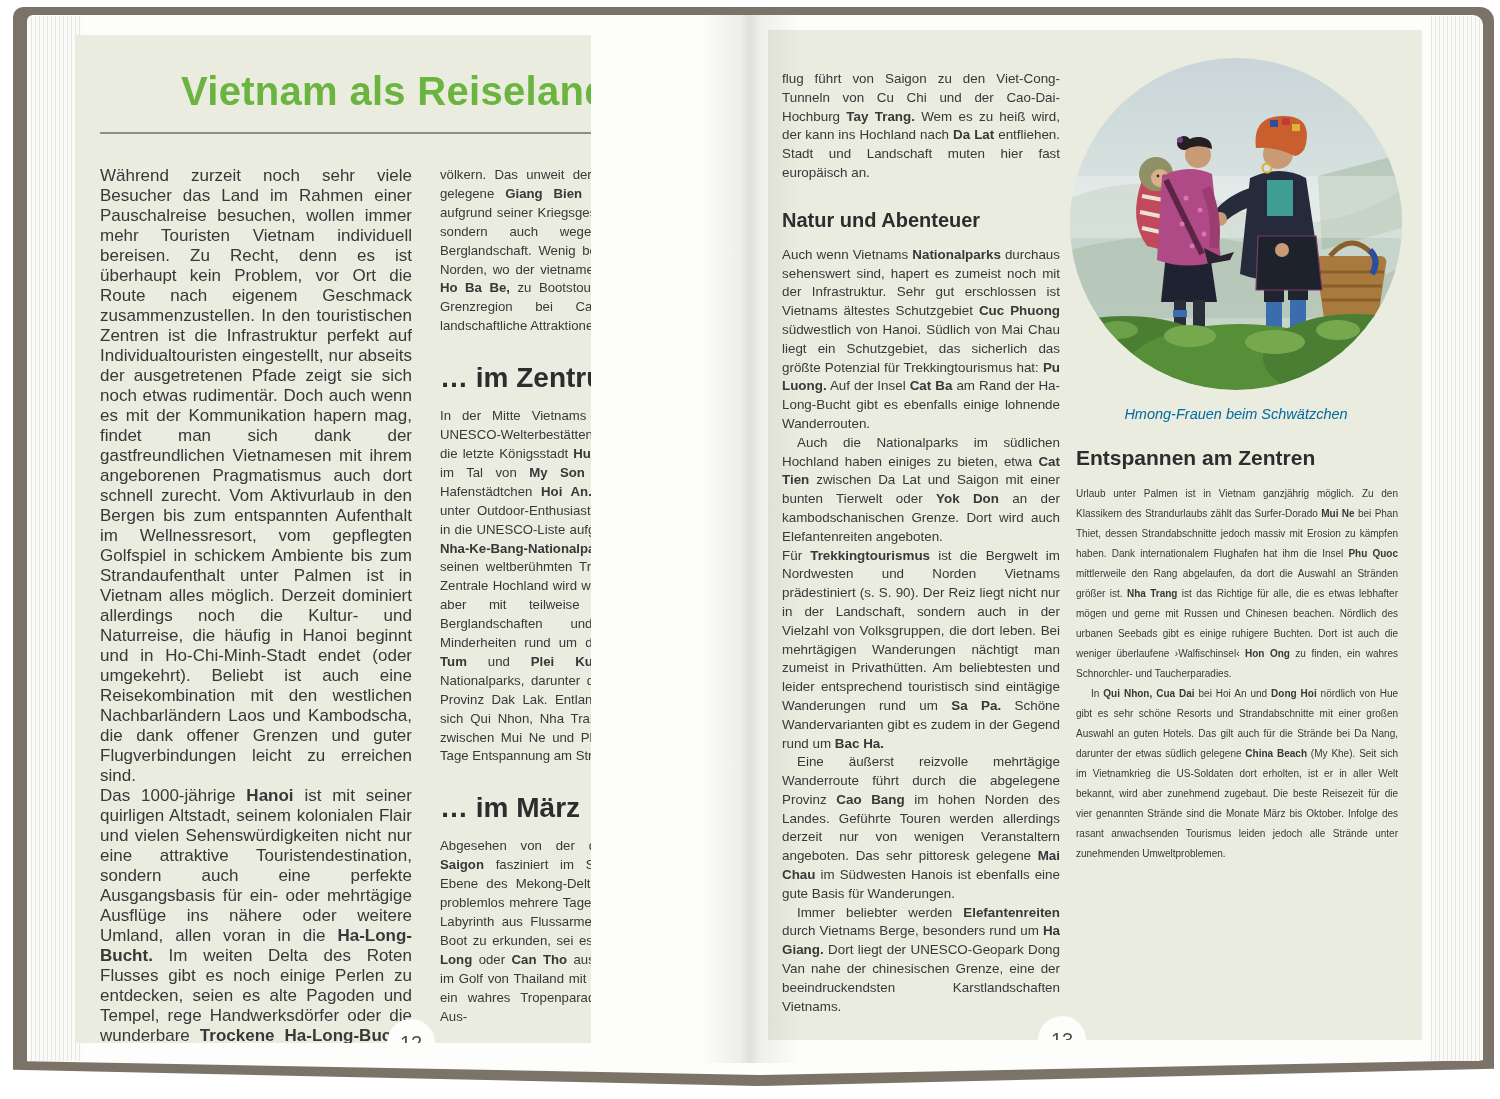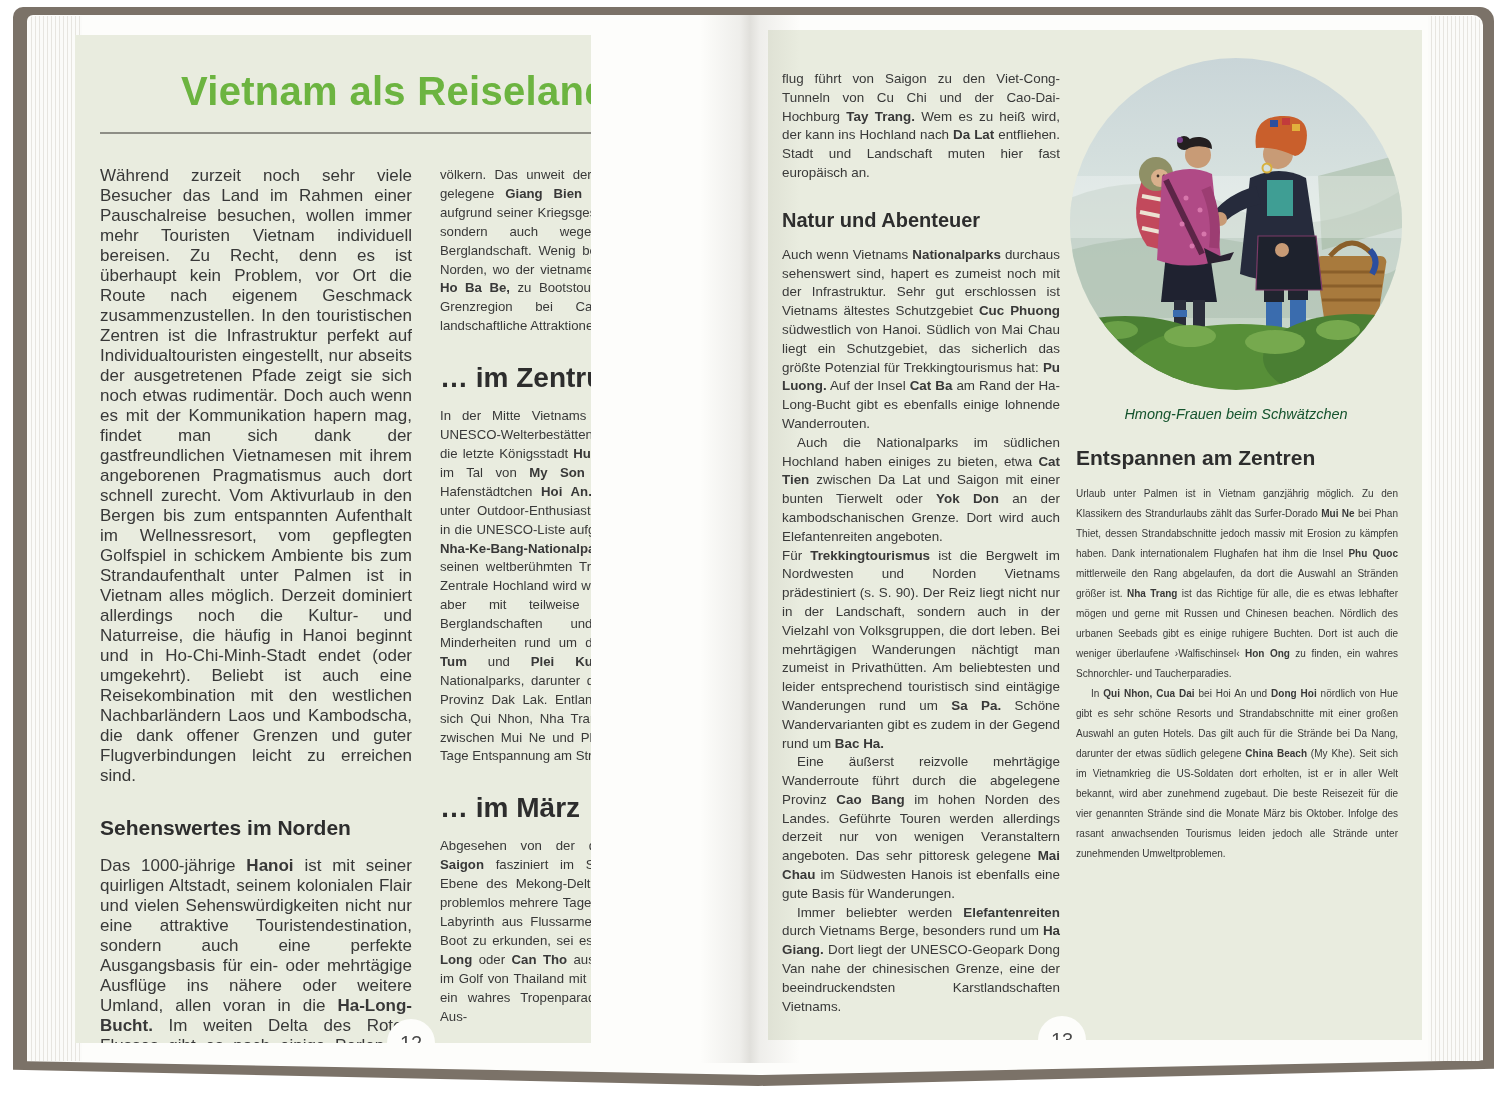--- a/index.html
+++ b/index.html
@@ -48,21 +48,21 @@
   .lp-col2 .h2{font-size:28px;margin:26px 0 13px;}
   .rp-col1{position:absolute;left:14px;top:40px;width:278px;}
   .rp-col1 p{font-size:13.4px;line-height:18.8px;}
   .rp-col1 .h2{font-size:20px;margin:26px 0 14px;}
   .rp-col2{position:absolute;left:308px;top:28px;width:322px;}
   .rp-col2 .rp-text p{font-size:10px;line-height:20px;}
   .rp-col2 .rp-text .h2{font-size:21px;margin:24px 0 14px;}
   .photo-wrap{width:332px;height:332px;margin-left:-6px;}
   .rp-caption{
     width:332px;margin:16px 0 0 -6px;text-align:center;
-    font-style:italic;font-size:14.5px;color:#14532d;
+    font-style:italic;font-size:14.5px;color:#0369a1;
   }
   .tab{
     position:absolute;width:48px;height:48px;border-radius:50%;background:#fdfdfb;
     display:flex;align-items:center;justify-content:center;
     font-size:20px;color:#4b4b4b;
   }
   .tab-left{left:312px;top:984px;}
   .tab-right{left:270px;top:986px;}
 </style>
 </head>
@@ -72,21 +72,20 @@
   <div class="cover"></div>
   <div class="sheet"></div>
   <div class="stack stack-left"></div>
   <div class="stack stack-right"></div>
 
   <div class="panel panel-left">
     <h1 class="lp-title">Vietnam als Reiseland</h1>
     <div class="lp-rule"></div>
     <div class="col lp-col1">
         <p class="">Während zurzeit noch sehr viele Besucher das Land im Rahmen einer Pauschalreise besuchen, wollen immer mehr Touristen Vietnam individuell bereisen. Zu Recht, denn es ist überhaupt kein Problem, vor Ort die Route nach eigenem Geschmack zusammenzustellen. In den touristischen Zentren ist die Infrastruktur perfekt auf Individualtouristen eingestellt, nur abseits der ausgetretenen Pfade zeigt sie sich noch etwas rudimentär. Doch auch wenn es mit der Kommunikation hapern mag, findet man sich dank der gastfreundlichen Vietnamesen mit ihrem angeborenen Pragmatismus auch dort schnell zurecht. Vom Aktivurlaub in den Bergen bis zum entspannten Aufenthalt im Wellnessresort, vom gepflegten Golfspiel in schickem Ambiente bis zum Strandaufenthalt unter Palmen ist in Vietnam alles möglich. Derzeit dominiert allerdings noch die Kultur- und Naturreise, die häufig in Hanoi beginnt und in Ho-Chi-Minh-Stadt endet (oder umgekehrt). Beliebt ist auch eine Reisekombination mit den westlichen Nachbarländern Laos und Kambodscha, die dank offener Grenzen und guter Flugverbindungen leicht zu erreichen sind.</p>
-        <div class="h2">Sehenswertes im Norden</div>
         <p class="">Das 1000-jährige <b>Hanoi</b> ist mit seiner quirligen Altstadt, seinem kolonialen Flair und vielen Sehenswürdigkeiten nicht nur eine attraktive Touristendestination, sondern auch eine perfekte Ausgangsbasis für ein- oder mehrtägige Ausflüge ins nähere oder weitere Umland, allen voran in die <b>Ha-Long-Bucht.</b> Im weiten Delta des Roten Flusses gibt es noch einige Perlen zu entdecken, seien es alte Pagoden und Tempel, rege Handwerksdörfer oder die wunderbare <b>Trockene Ha-Long-Bucht.</b> Immer mehr Besucher erkunden von <b>Sa Pa</b> aus den schon recht alpinen Nordwesten mit seinen vielen Berg-</p>
       </div>
     <div class="col lp-col2">
         <p class="">völkern. Das unweit der laotischen Grenze gelegene <b>Giang Bien Phu</b> ist nicht nur aufgrund seiner Kriegsgeschichte interessant, sondern auch wegen der schönen Berglandschaft. Wenig bekannt ist der hohe Norden, wo der vietnamesische ›Königssee‹, <b>Ho Ba Be,</b> zu Bootstouren einlädt und die Grenzregion bei Cao Bang einige landschaftliche Attraktionen birgt.</p>
         <div class="h2">… im Zentrum</div>
         <p class="">In der Mitte Vietnams liegen gleich drei UNESCO-Welterbestätten nahe beieinander: die letzte Königsstadt <b>Hue,</b> die Cham-Ruinen im Tal von <b>My Son</b> und das einstige Hafenstädtchen <b>Hoi An.</b> Ein beliebtes Ziel unter Outdoor-Enthusiasten ist der ebenfalls in die UNESCO-Liste aufgenommene <b>Phong-Nha-Ke-Bang-Nationalpark</b> bei Dong Hoi mit seinen weltberühmten Tropfsteinhöhlen. Das Zentrale Hochland wird weniger besucht, reizt aber mit teilweise sehr attraktiven Berglandschaften und Dörfern der Minderheiten rund um die Kaffeestadt <b>Kon Tum</b> und <b>Plei Ku</b> sowie einigen Nationalparks, darunter der <b>Yok Don</b> in der Provinz Dak Lak. Entlang der Küste bieten sich Qui Nhon, Nha Trang und die Strände zwischen Mui Ne und Phan Thiet für einige Tage Entspannung am Strand an.</p>
         <div class="h2">… im März</div>
         <p class="">Abgesehen von der quirligen Metropole <b>Saigon</b> fasziniert im Süden die endlose Ebene des Mekong-Deltas. Hier kann man problemlos mehrere Tage verbringen, um das Labyrinth aus Flussarmen und Kanälen per Boot zu erkunden, sei es von <b>My Tho, Vinh Long</b> oder <b>Can Tho</b> aus. Schließlich wartet im Golf von Thailand mit der Insel <b>Phu Quoc</b> ein wahres Tropenparadies. Ein populärer Aus-</p>
       </div>
     <div class="tab tab-left">

